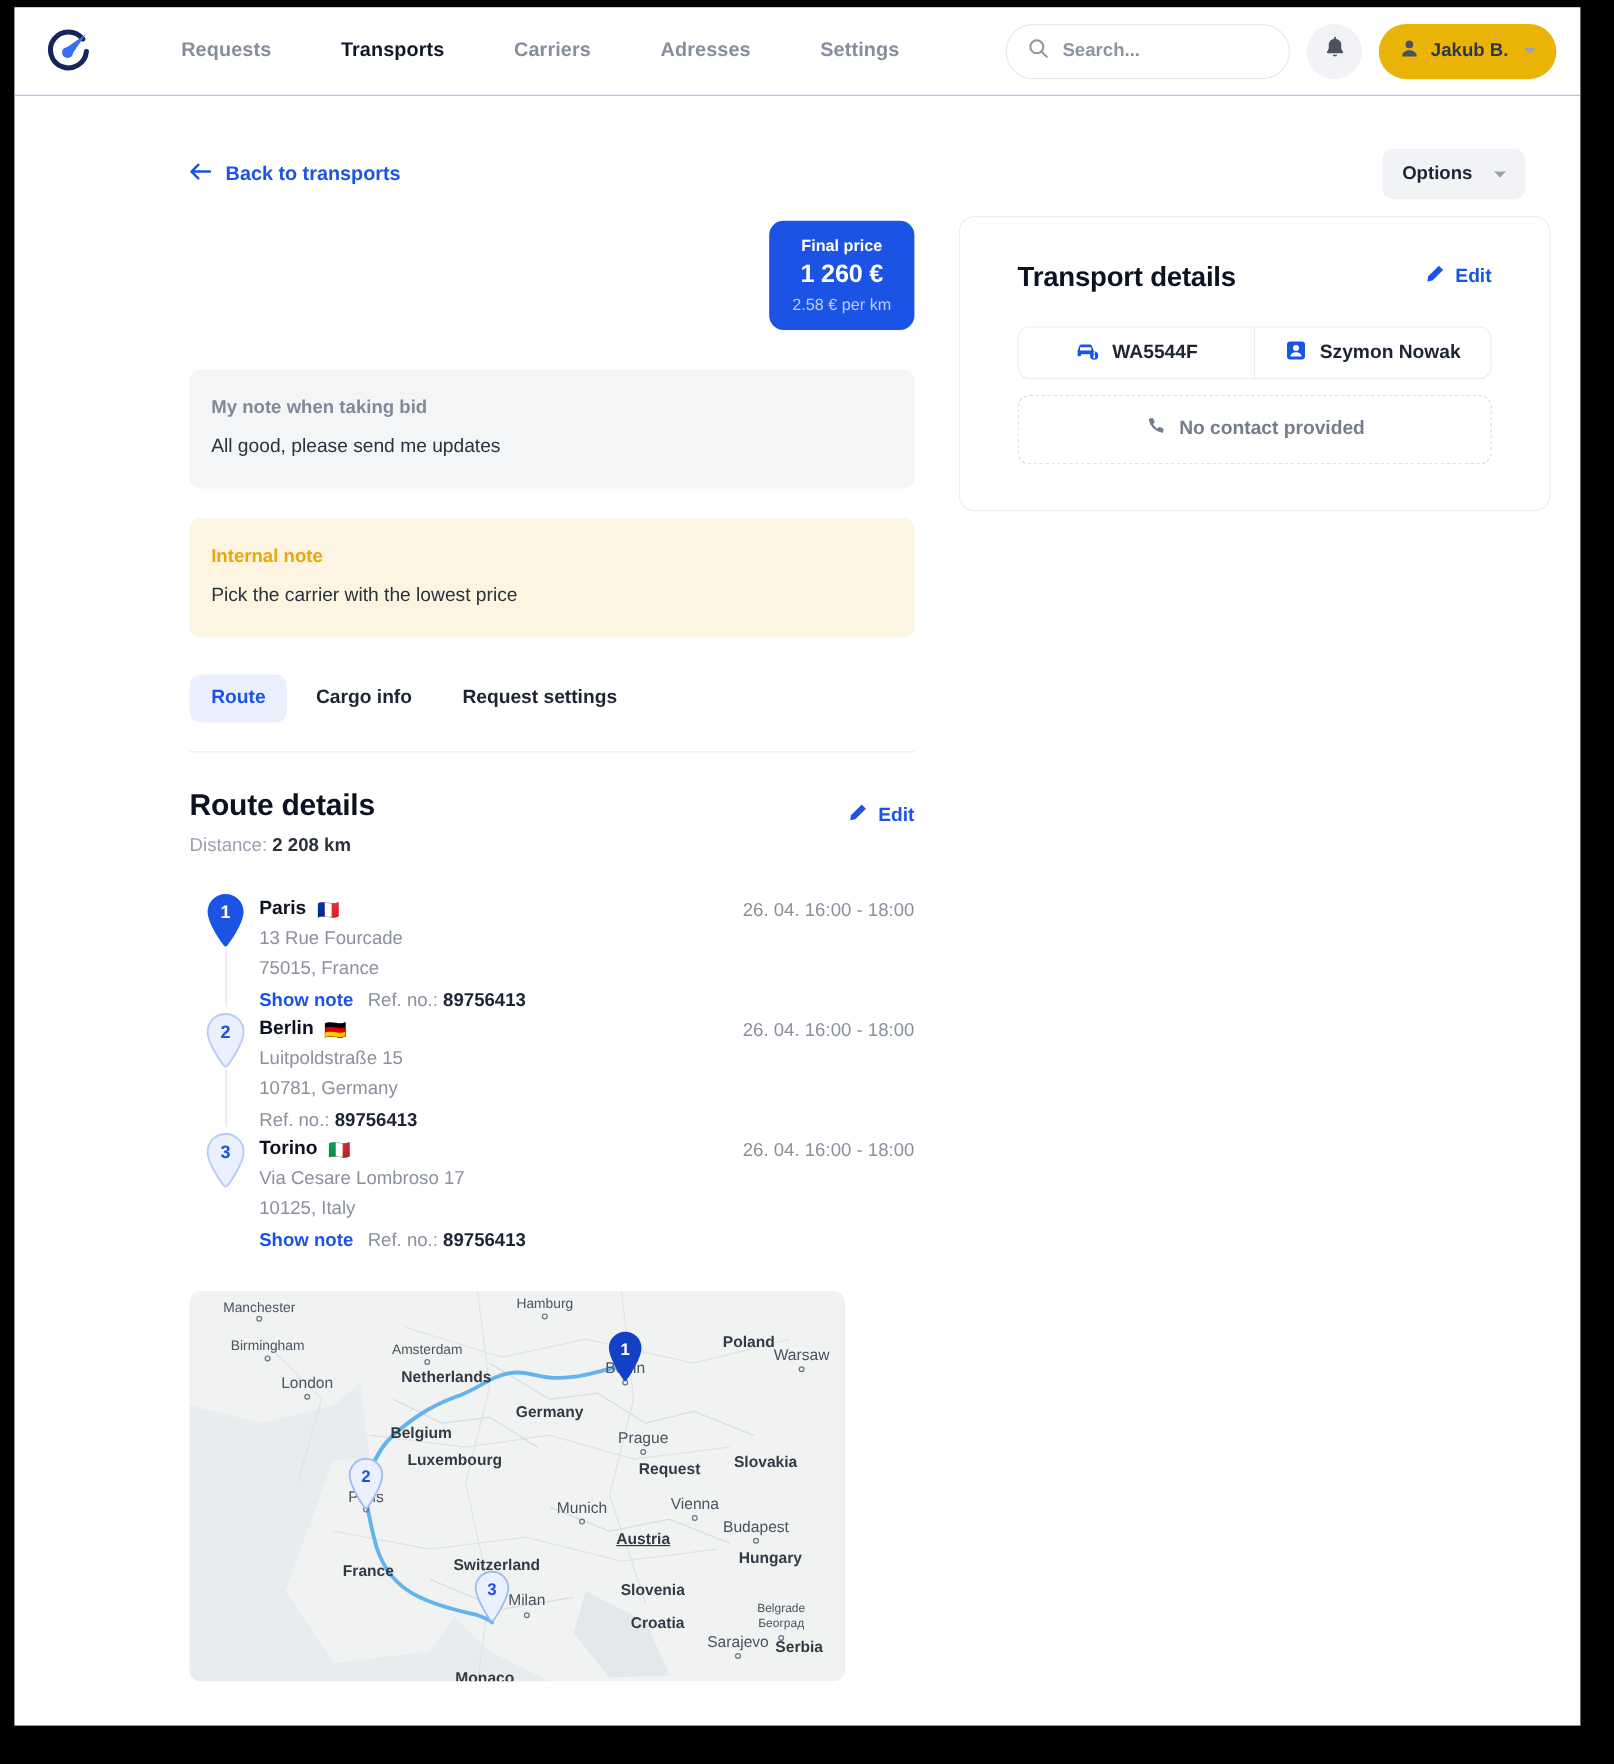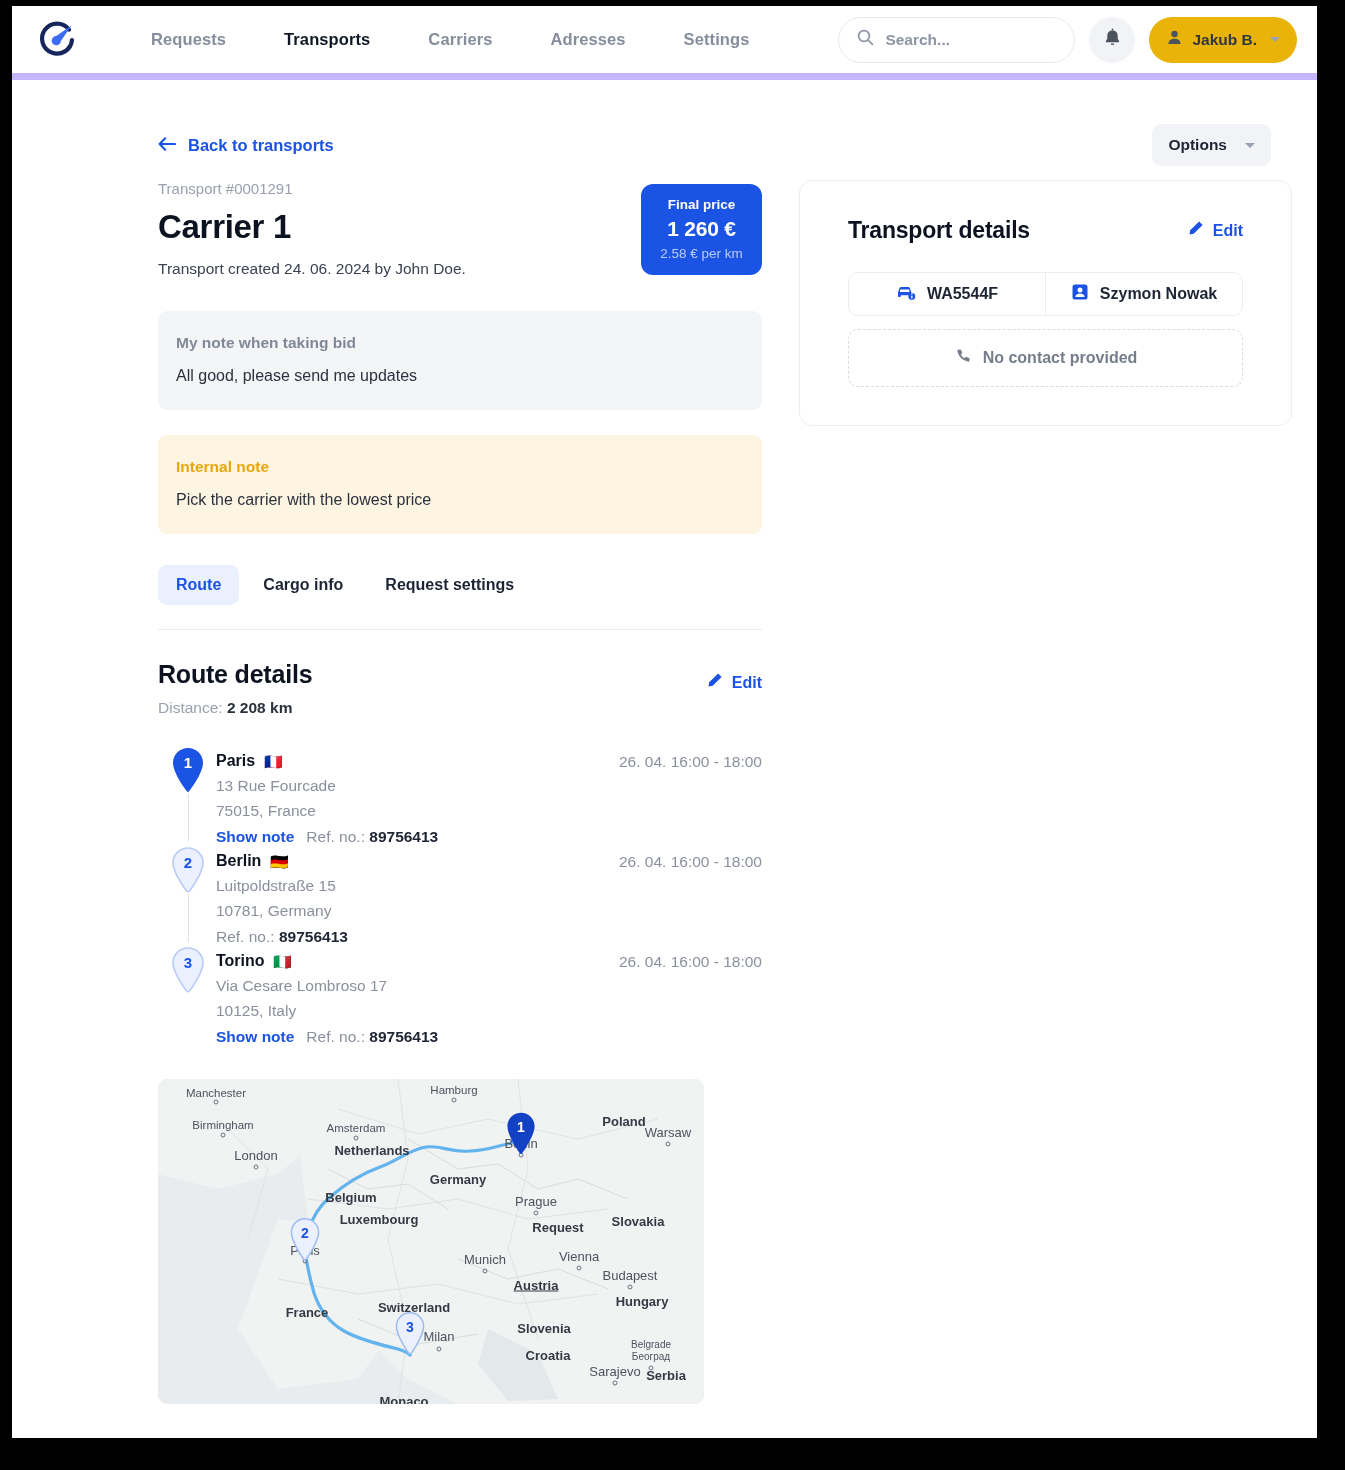--- a/index.html
+++ b/index.html
@@ -14,21 +14,21 @@
     left: 12px; top: 6px;
     width: 1305px; height: 1432px;
     background: #ffffff;
     overflow: hidden;
   }
 
   
   .topbar {
     position: relative;
     height: 74px;
-    border-bottom: 7px solid #c4b5fd;
+    border-bottom: 1px solid #c4b5fd;
     display: flex;
     align-items: center;
     padding: 0 20px 0 24px;
   }
   .logo { width: 42px; height: 42px; flex: 0 0 auto; margin-right: 44px; }
   .nav { display: flex; align-items: center; gap: 0; }
   .nav-item {
     font-size: 16.5px;
     color: #868d9c;
     font-weight: 600;
@@ -286,25 +286,20 @@
         <span>Options</span>
         <span class="caret"></span>
       </div>
     </div>
 
     <div class="columns">
 
       <div class="col-left">
 
         <div class="head-row">
-          <div>
-            <div class="transport-id">Transport #0001291</div>
-            <h1 class="carrier-title">Carrier 1</h1>
-            <div class="created">Transport created 24. 06. 2024 by John Doe.</div>
-          </div>
 
           <div class="price-card">
             <div class="lbl">Final price</div>
             <div class="val">1 260 €</div>
             <div class="sub">2.58 € per km</div>
           </div>
         </div>
 
         <div class="note-grey">
           <div class="t">My note when taking bid</div>

